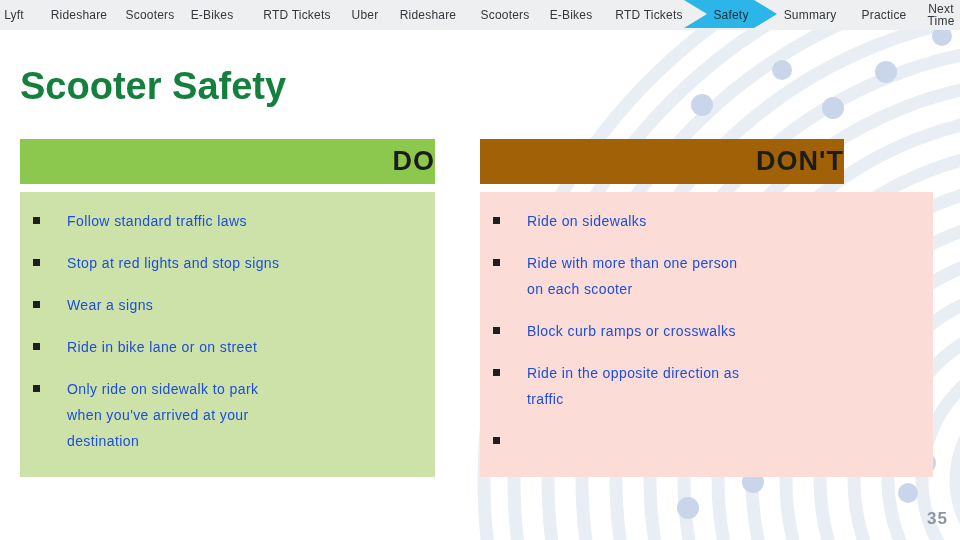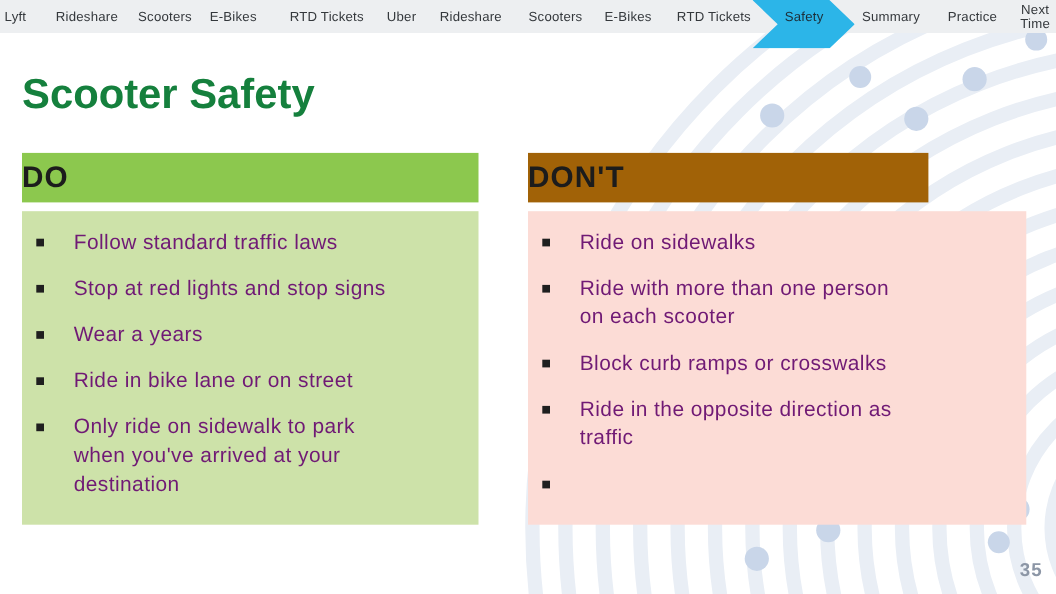--- a/index.html
+++ b/index.html
@@ -14,48 +14,48 @@
   .nav-item{
     position:absolute;top:0;height:30px;line-height:30px;font-size:12px;color:#34383c;
     transform:translateX(-50%);white-space:nowrap;cursor:default;letter-spacing:0.2px;text-align:center;
   }
   .n0{left:14px}.n1{left:79px}.n2{left:150px}.n3{left:212px}.n4{left:297px}
   .n5{left:365px}.n6{left:428px}.n7{left:505px}.n8{left:571px}.n9{left:649px}
   .n11{left:810px}.n12{left:884px}
   .n13{left:941px;width:46px;white-space:normal;line-height:12px;height:24px;top:3px;
        display:flex;align-items:center;justify-content:center;text-align:center;}
   .nav-active{
-    position:absolute;left:684px;top:0;width:94px;height:44px;background:#2cb5e8;z-index:3;
+    position:absolute;left:684px;top:0;width:94px;height:28px;background:#2cb5e8;z-index:3;
     clip-path:polygon(0 0, 70px 0, 93px 50%, 70px 100%, 0 100%, 23px 50%);
   }
   .nav-active span{display:block;width:100%;text-align:center;line-height:30px;
     font-size:12px;color:#1d2e38;letter-spacing:0.2px;}
   
   .title{
     position:absolute;left:20px;top:66px;z-index:2;margin:0;
     font-size:38px;line-height:40px;font-weight:bold;color:#15803d;letter-spacing:0px;
   }
   
   .col-header{
     position:absolute;top:139px;height:45px;line-height:45px;z-index:2;
-    text-align:left;font-weight:bold;font-size:27px;letter-spacing:1px;color:#1c1c1c;
+    text-align:right;font-weight:bold;font-size:27px;letter-spacing:1px;color:#1c1c1c;
   }
   .col-header.do{left:20px;width:415px;background:#8cc84e;}
   .col-header.dont{left:480px;width:364px;background:#a16207;}
   .col-body{
     position:absolute;top:192px;height:285px;z-index:2;box-sizing:border-box;
     padding:16px 18px 0 13px;
   }
   .col-body.do{left:20px;width:415px;background:#cde2a9;}
   .col-body.dont{left:480px;width:453px;background:#fcdcd6;}
   ul.bullets{list-style:none;margin:0;padding:0;}
   ul.bullets li{display:flex;align-items:flex-start;margin-bottom:16px;}
   .bullet{flex:0 0 auto;width:7px;height:7px;background:#1f1f1f;margin:9px 27px 0 0;}
   .li-text{
-    font-size:19px;line-height:26px;letter-spacing:0.4px;color:#701a75;white-space:pre-line;
+    font-size:14px;line-height:26px;letter-spacing:0.4px;color:#1d4ed8;white-space:pre-line;
   }
   
   .page-num{
     position:absolute;top:509px;right:12px;z-index:3;
     font-size:17px;font-weight:bold;color:#8c96a6;letter-spacing:1px;
   }
 </style>
 </head>
 <body>
 
@@ -120,21 +120,21 @@
       <li>
         <span class="bullet"></span>
         <span class="li-text">Follow standard traffic laws</span>
       </li>
       <li>
         <span class="bullet"></span>
         <span class="li-text">Stop at red lights and stop signs</span>
       </li>
       <li>
         <span class="bullet"></span>
-        <span class="li-text">Wear a years</span>
+        <span class="li-text">Wear a signs</span>
       </li>
       <li>
         <span class="bullet"></span>
         <span class="li-text">Ride in bike lane or on street</span>
       </li>
       <li>
         <span class="bullet"></span>
         <span class="li-text">Only ride on sidewalk to park
 when you've arrived at your
 destination</span>

